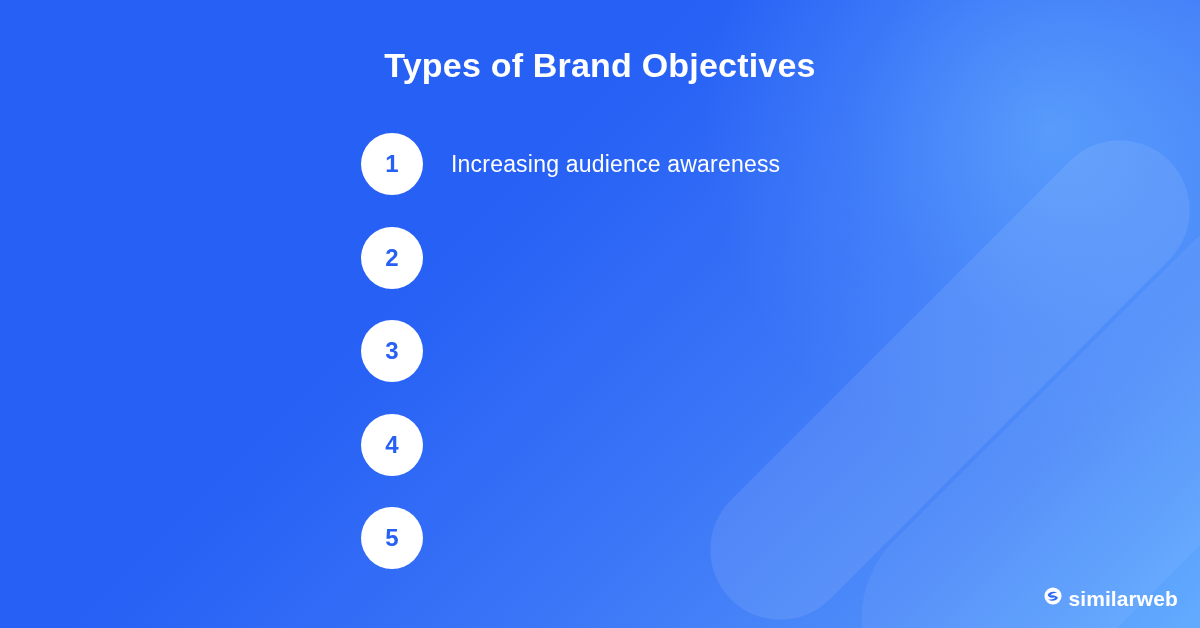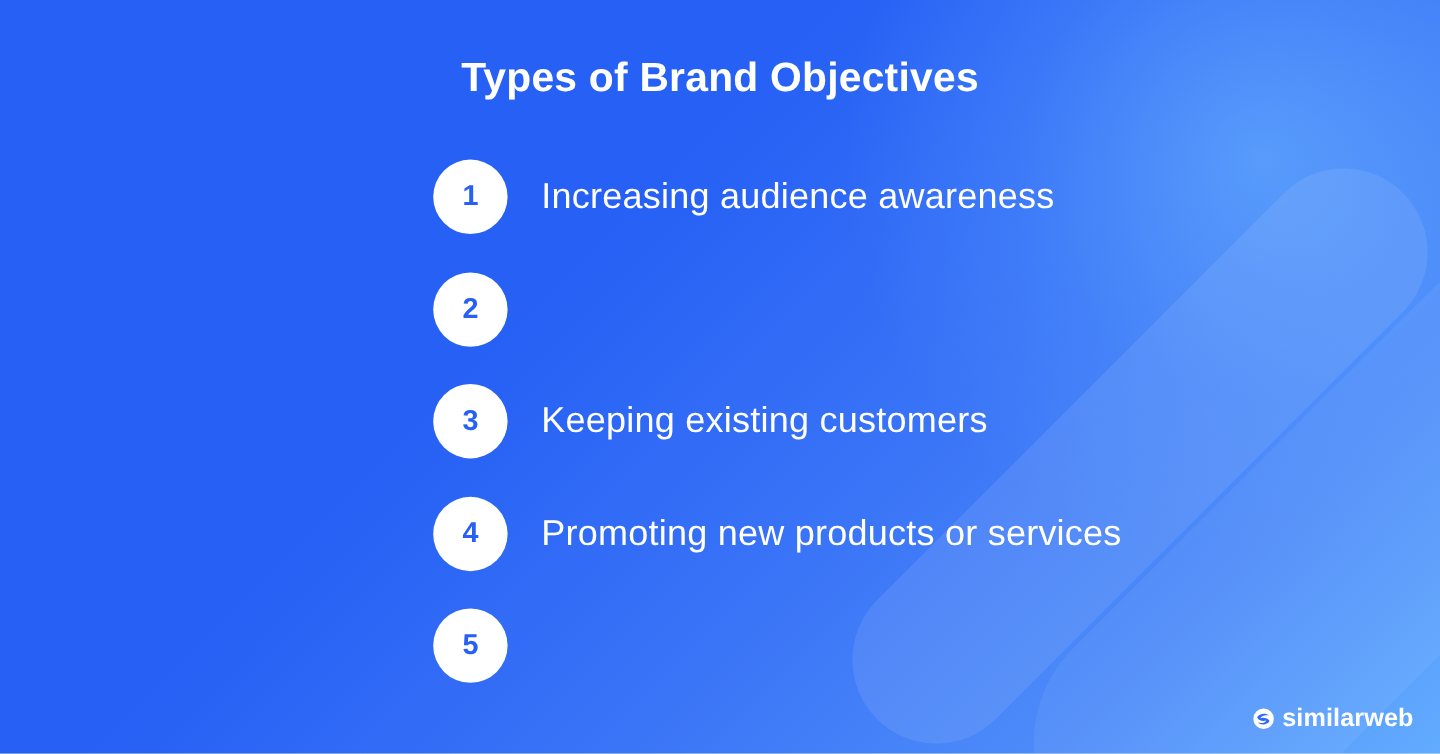--- a/index.html
+++ b/index.html
@@ -21,22 +21,22 @@
     .title {
       position: absolute; left: 0; width: 1200px; top: 46px; text-align: center;
       color: #ffffff; font-size: 34px; font-weight: bold; letter-spacing: 0.2px;
     }
     .list { position: absolute; left: 361px; top: 133px; }
     .item { display: flex; align-items: center; height: 62px; margin-bottom: 31.5px; }
     .num {
       width: 62px; height: 62px; border-radius: 50%; background: #ffffff; color: #2660f5;
       display: flex; align-items: center; justify-content: center; font-size: 24px; font-weight: bold;
     }
-    .label { margin-left: 28px; color: #ffffff; font-size: 30px; letter-spacing: 0.2px; }
-    .brand { position: absolute; right: 22px; bottom: 17px; display: flex; align-items: center; color: #fff; }
+    .label { margin-left: 28px; color: #ffffff; font-size: 23px; letter-spacing: 0.2px; }
+    .brand { position: absolute; right: 22px; bottom: 17px; display: flex; color: #fff; }
     .brand-icon { width: 18px; height: 18px; margin-right: 6px; }
     .brand-name { font-size: 21px; font-weight: bold; letter-spacing: 0.1px; }
   </style>
 </head>
 <body>
 
 <div class="canvas">
   <div class="glow"></div>
   <div class="swoosh a"></div>
   <div class="swoosh b"></div>
@@ -46,25 +46,23 @@
   <div class="list">
     <div class="item">
       <div class="num">1</div>
       <div class="label">Increasing audience awareness</div>
     </div>
     <div class="item">
       <div class="num">2</div>
     </div>
     <div class="item">
       <div class="num">3</div>
-      <div class="label">Keeping existing customers</div>
     </div>
     <div class="item">
       <div class="num">4</div>
-      <div class="label">Promoting new products or services</div>
     </div>
     <div class="item">
       <div class="num">5</div>
     </div>
   </div>
 
   <div class="brand">
     <svg class="brand-icon" viewBox="0 0 20 20">
       <circle cx="10" cy="10" r="9.5" fill="#ffffff"></circle>
       <path d="M4 8.5 C6 5, 12 4, 15 7 C12 6, 8 7, 7 9.5 C9 8.5, 14 9, 15.5 12 C14 15.5, 8 16.5, 4.5 13.5 C8 14.5, 12 13.5, 12.5 11.5 C10 12.5, 5 12, 4 8.5 Z" fill="#2f6af6"></path>

